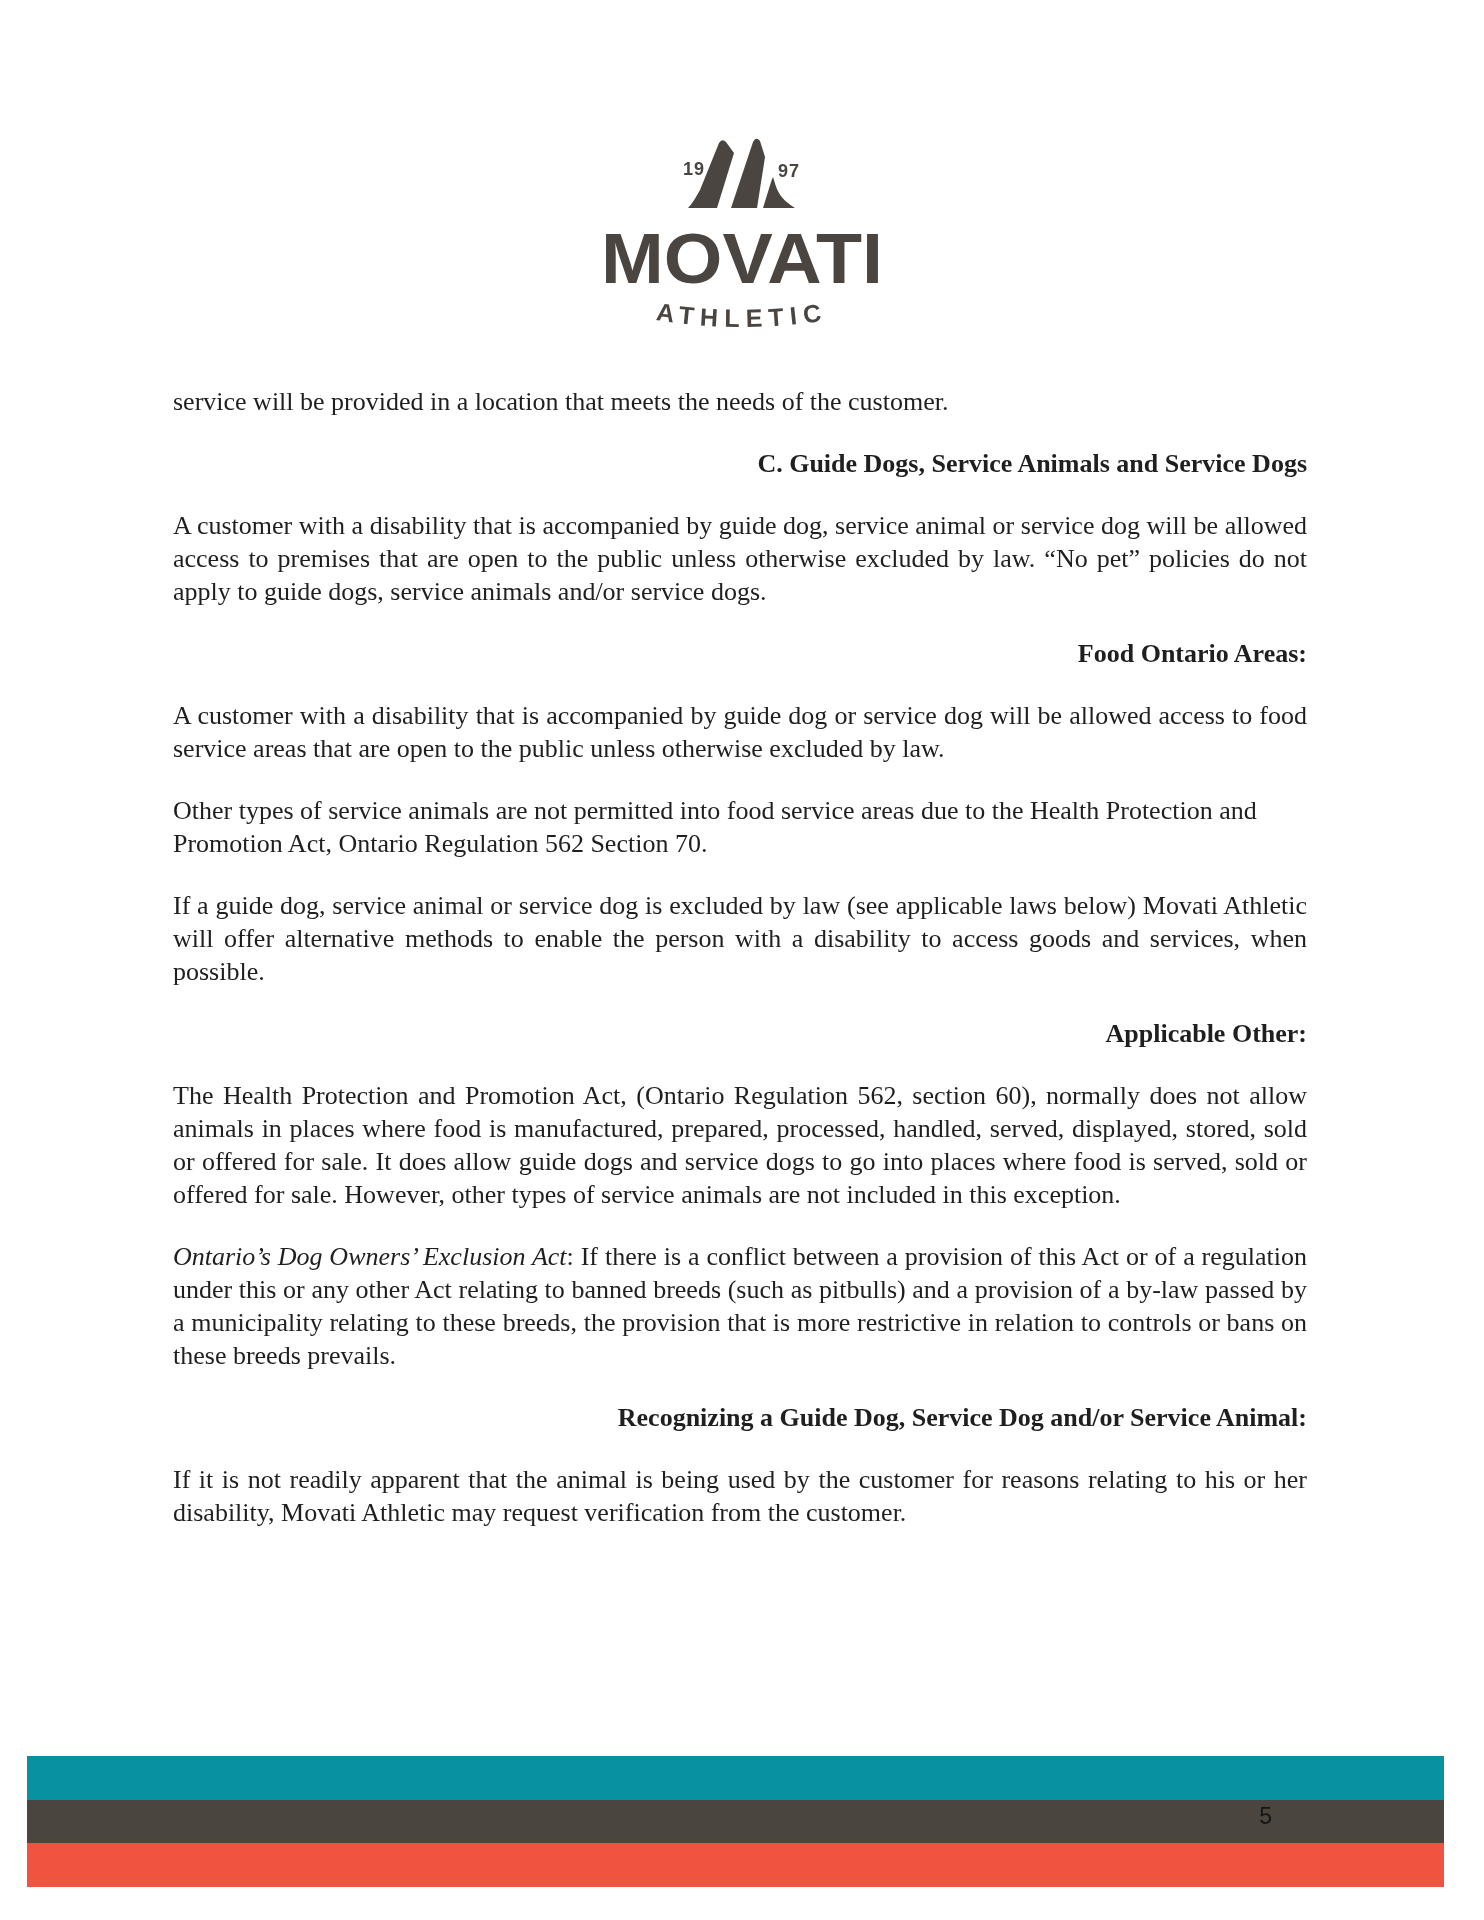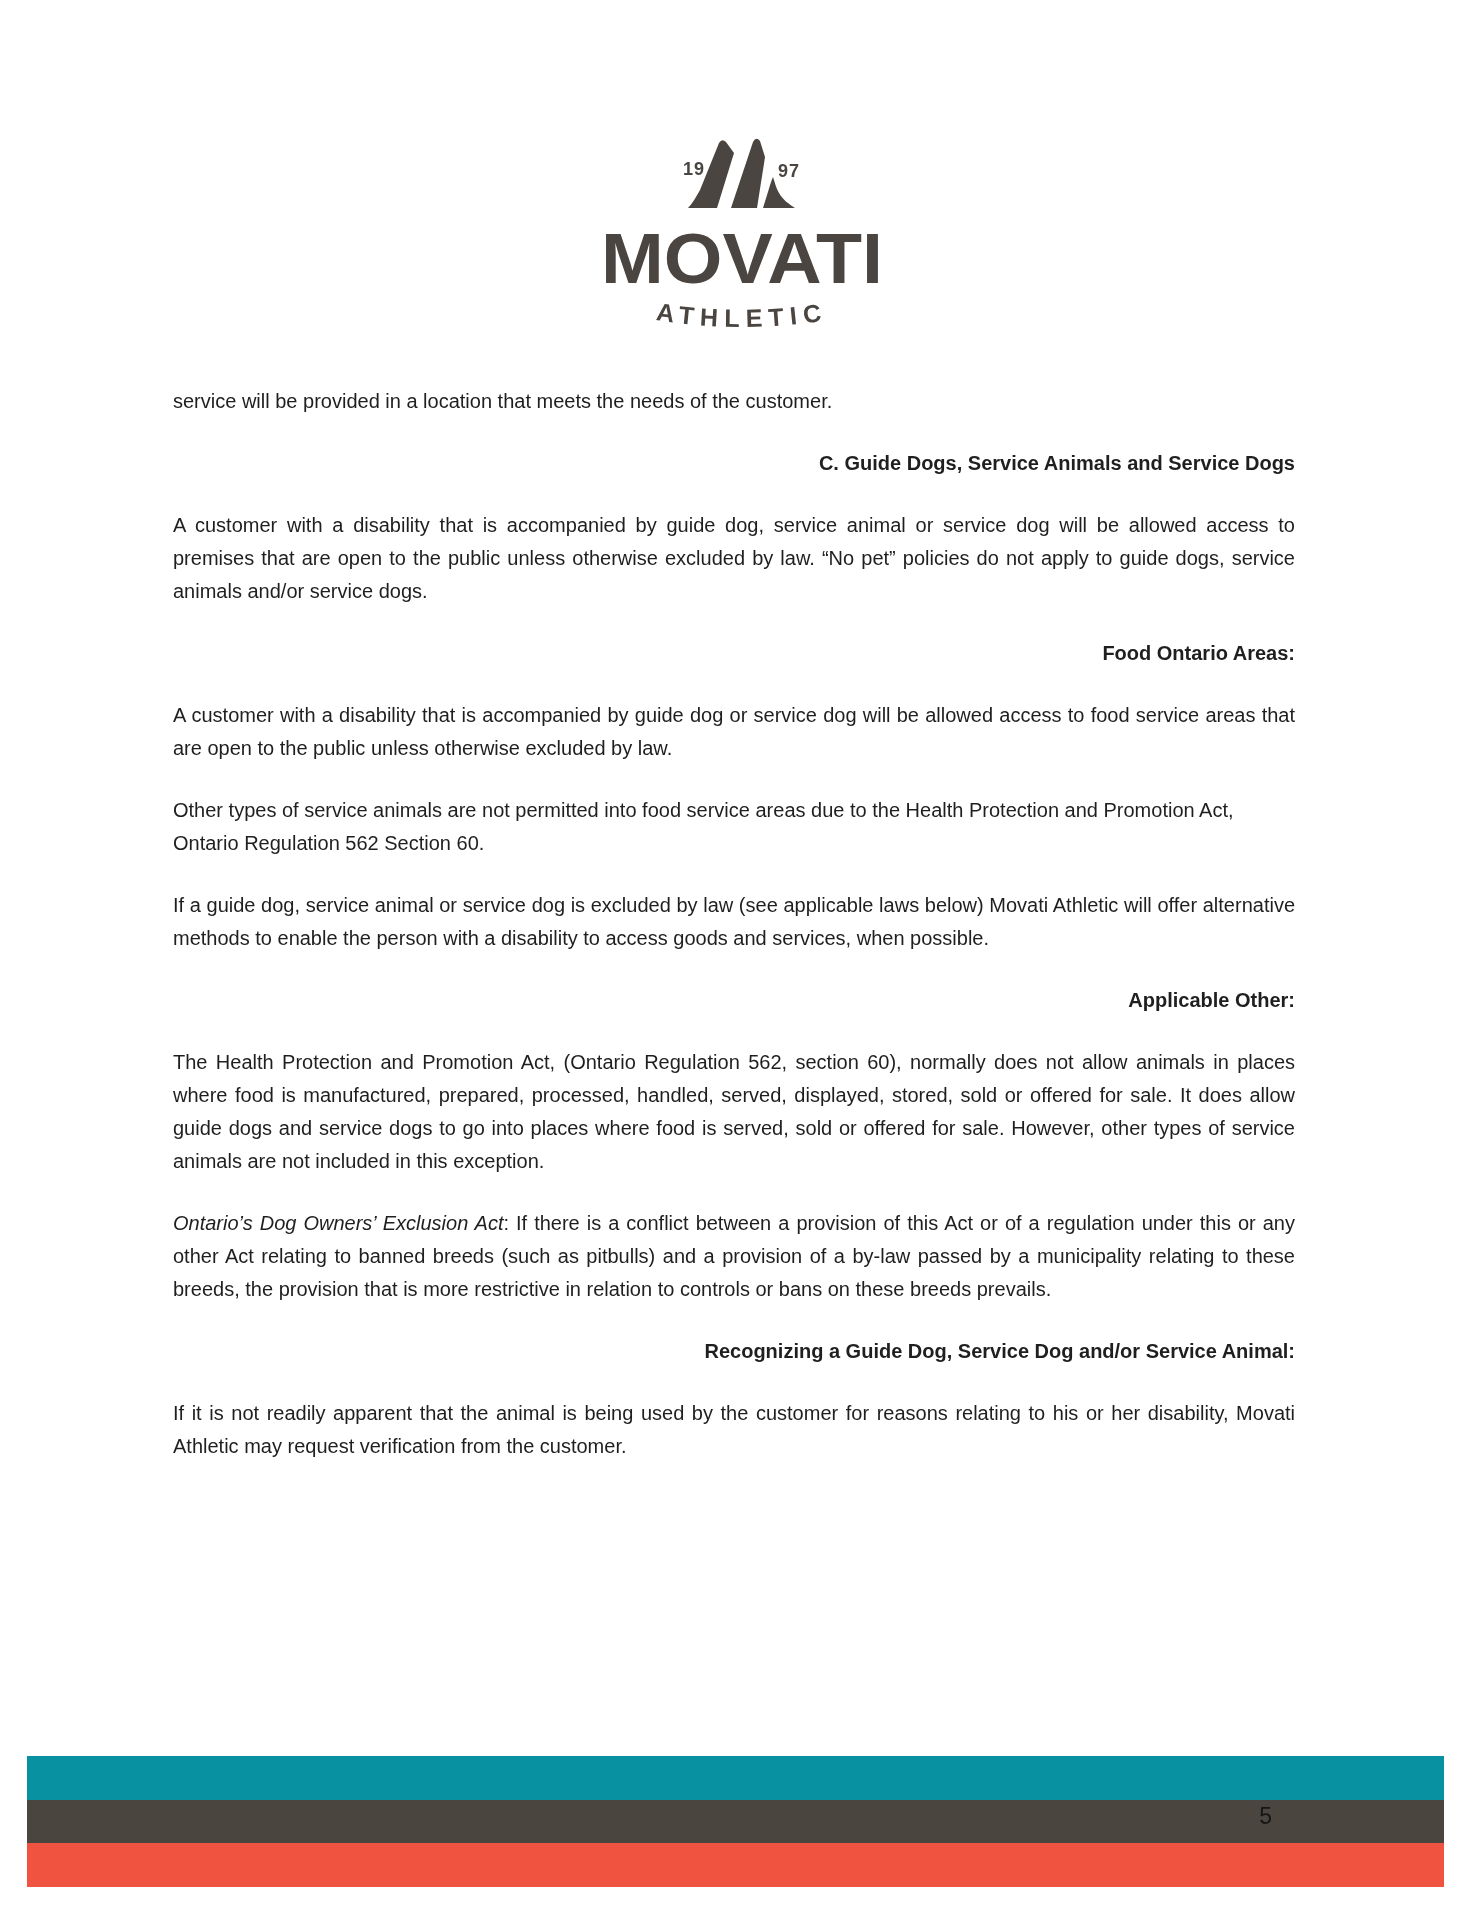--- a/index.html
+++ b/index.html
@@ -25,25 +25,26 @@
   .logo .subbrand { font-size: 25px; font-weight: bold; letter-spacing: 6.5px; }
   .content {
     position: absolute;
     left: 173px;
     top: 385px;
     width: 1138px;
     font-size: 26.5px;
     line-height: 33px;
   }
   .content p, .content h2 {
-    margin: 0 16px 29px 0;
+    margin: 0 4px 29px 0;
     padding: 0;
-    font-size: 20px;
+    font-size: 26px;
     line-height: 33px;
     text-align: justify;
+    font-family: Liberation Serif, serif;
   }
   .content h2 { font-weight: bold; text-align: right; }
   .content p.left { text-align: left; }
   .bar { position: absolute; left: 27px; width: 1430px; }
   .bar-teal { top: 1756px; height: 44px; background: #0791a1; }
   .bar-dark { top: 1800px; height: 43px; background: #4a463f; }
   .bar-red  { top: 1843px; height: 44px; background: #f0533f; }
   .page-number {
     position: absolute;
     top: 1803px;
@@ -76,21 +77,21 @@
   </svg>
 
   <div class="content">
     <p class="left">service will be provided in a location that meets the needs of the customer.</p>
 
     <h2>C. Guide Dogs, Service Animals and Service Dogs</h2>
     <p>A customer with a disability that is accompanied by guide dog, service animal or service dog will be allowed access to premises that are open to the public unless otherwise excluded by law. “No pet” policies do not apply to guide dogs, service animals and/or service dogs.</p>
 
     <h2>Food Ontario Areas:</h2>
     <p>A customer with a disability that is accompanied by guide dog or service dog will be allowed access to food service areas that are open to the public unless otherwise excluded by law.</p>
-    <p class="left">Other types of service animals are not permitted into food service areas due to the Health Protection and Promotion Act, Ontario Regulation 562 Section 60.</p>
+    <p class="left">Other types of service animals are not permitted into food service areas due to the Health Protection and Promotion Act, Ontario Regulation 562 Section 70.</p>
 
     <p>If a guide dog, service animal or service dog is excluded by law (see applicable laws below) Movati Athletic will offer alternative methods to enable the person with a disability to access goods and services, when possible.</p>
 
     <h2>Applicable Other:</h2>
     <p>The Health Protection and Promotion Act, (Ontario Regulation 562, section 60), normally does not allow animals in places where food is manufactured, prepared, processed, handled, served, displayed, stored, sold or offered for sale. It does allow guide dogs and service dogs to go into places where food is served, sold or offered for sale. However, other types of service animals are not included in this exception.</p>
 
     <p><em>Ontario’s Dog Owners’ Exclusion Act</em><span>: If there is a conflict between a provision of this Act or of a regulation under this or any other Act relating to banned breeds (such as pitbulls) and a provision of a by-law passed by a municipality relating to these breeds, the provision that is more restrictive in relation to controls or bans on these breeds prevails.</span></p>
 
     <h2>Recognizing a Guide Dog, Service Dog and/or Service Animal:</h2>
     <p>If it is not readily apparent that the animal is being used by the customer for reasons relating to his or her disability, Movati Athletic may request verification from the customer.</p>

